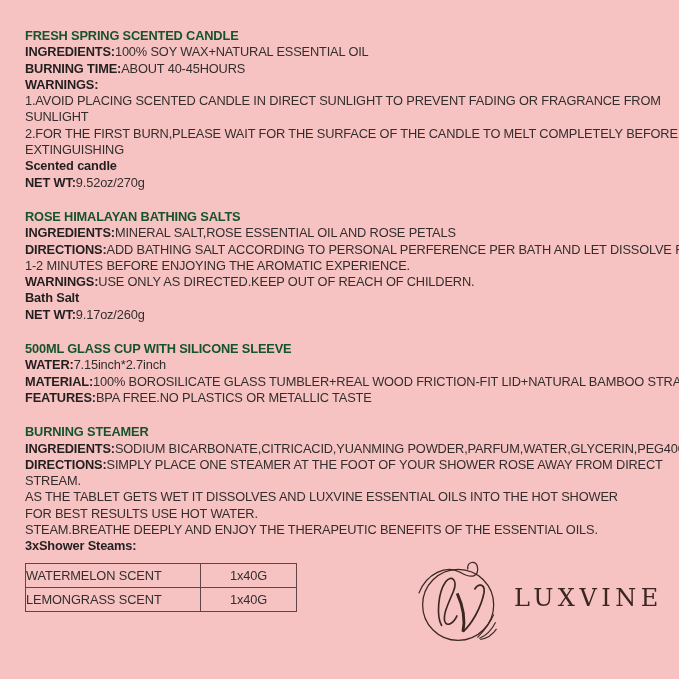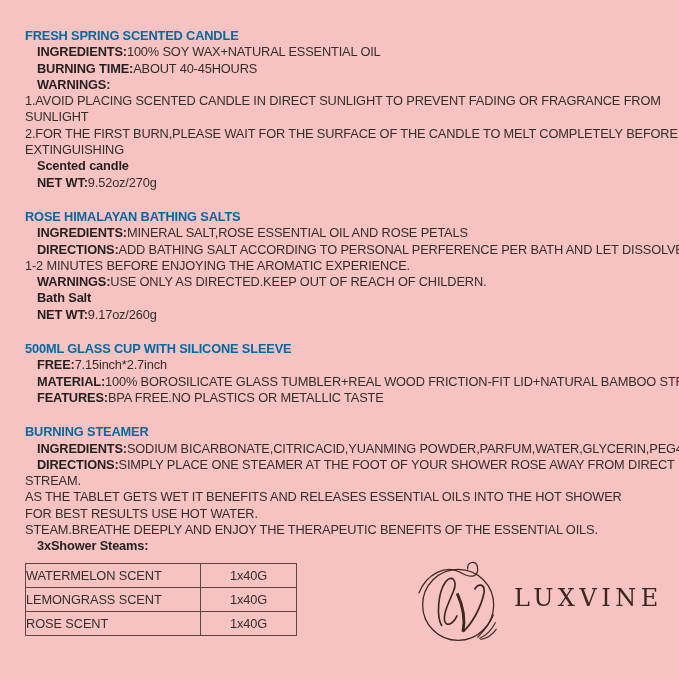--- a/index.html
+++ b/index.html
@@ -16,22 +16,22 @@
     padding:28px 25px 0 25px;
   }
   .section{margin-bottom:18px;}
   .section:last-child{margin-bottom:8px;}
   .line{
     font-size:12.8px;
     line-height:16.3px;
     letter-spacing:-0.15px;
     white-space:nowrap;
   }
-  .line b{font-weight:700;color:#231f1f;margin-left:12px;}
-  .line.title{font-weight:700;color:#0369a1;}
+  .line b{font-weight:700;color:#231f1f;}
+  .line.title{font-weight:700;color:#14532d;}
   table.scent-table{
     border-collapse:collapse;
     margin-top:6px;
   }
   table.scent-table td{
     border:1px solid #5f4545;
     font-size:12.8px;
     letter-spacing:-0.1px;
     color:#332e2d;
     height:23px;
@@ -77,48 +77,44 @@
         <div class="line title">ROSE HIMALAYAN BATHING SALTS</div>
         <div class="line"><b>INGREDIENTS:</b><span>MINERAL SALT,ROSE ESSENTIAL OIL AND ROSE PETALS</span></div>
         <div class="line"><b>DIRECTIONS:</b><span>ADD BATHING SALT ACCORDING TO PERSONAL PERFERENCE PER BATH AND LET DISSOLVE FOR</span></div>
         <div class="line"><span>1-2 MINUTES BEFORE ENJOYING THE AROMATIC EXPERIENCE.</span></div>
         <div class="line"><b>WARNINGS:</b><span>USE ONLY AS DIRECTED.KEEP OUT OF REACH OF CHILDERN.</span></div>
         <div class="line"><b>Bath Salt</b></div>
         <div class="line"><b>NET WT:</b><span>9.17oz/260g</span></div>
       </div>
       <div class="section">
         <div class="line title">500ML GLASS CUP WITH SILICONE SLEEVE</div>
-        <div class="line"><b>FREE:</b><span>7.15inch*2.7inch</span></div>
+        <div class="line"><b>WATER:</b><span>7.15inch*2.7inch</span></div>
         <div class="line"><b>MATERIAL:</b><span>100% BOROSILICATE GLASS TUMBLER+REAL WOOD FRICTION-FIT LID+NATURAL BAMBOO STRAW</span></div>
         <div class="line"><b>FEATURES:</b><span>BPA FREE.NO PLASTICS OR METALLIC TASTE</span></div>
       </div>
       <div class="section">
         <div class="line title">BURNING STEAMER</div>
         <div class="line"><b>INGREDIENTS:</b><span>SODIUM BICARBONATE,CITRICACID,YUANMING POWDER,PARFUM,WATER,GLYCERIN,PEG400</span></div>
         <div class="line"><b>DIRECTIONS:</b><span>SIMPLY PLACE ONE STEAMER AT THE FOOT OF YOUR SHOWER ROSE AWAY FROM DIRECT</span></div>
         <div class="line"><span>STREAM.</span></div>
-        <div class="line"><span>AS THE TABLET GETS WET IT BENEFITS AND RELEASES ESSENTIAL OILS INTO THE HOT SHOWER</span></div>
+        <div class="line"><span>AS THE TABLET GETS WET IT DISSOLVES AND LUXVINE ESSENTIAL OILS INTO THE HOT SHOWER</span></div>
         <div class="line"><span>FOR BEST RESULTS USE HOT WATER.</span></div>
         <div class="line"><span>STEAM.BREATHE DEEPLY AND ENJOY THE THERAPEUTIC BENEFITS OF THE ESSENTIAL OILS.</span></div>
         <div class="line"><b>3xShower Steams:</b></div>
       </div>
     </div>
 
   <table class="scent-table">
     <tbody id="table-body">
         <tr>
           <td class="scent-cell">WATERMELON SCENT</td>
           <td class="qty-cell">1x40G</td>
         </tr>
         <tr>
           <td class="scent-cell">LEMONGRASS SCENT</td>
-          <td class="qty-cell">1x40G</td>
-        </tr>
-        <tr>
-          <td class="scent-cell">ROSE SCENT</td>
           <td class="qty-cell">1x40G</td>
         </tr>
       </tbody>
   </table>
 
   <div class="logo">
     <svg class="monogram" width="96" height="96" viewBox="0 0 100 100" fill="none">
       <circle cx="46" cy="53" r="37" stroke="#3a2722" stroke-width="1.3"></circle>
       <path d="M 5 41 C 13 20 34 11 48 19 C 60 26 68 24 66 13 C 64 6 55 8 56 16" stroke="#3a2722" stroke-width="1.3"></path>
       <path d="M 29 75 C 23 65 25 40 33 29 C 39 21 46 27 41 39 C 36 51 30 63 32 70 C 34 76 41 73 45 64" stroke="#3a2722" stroke-width="1.7"></path>

